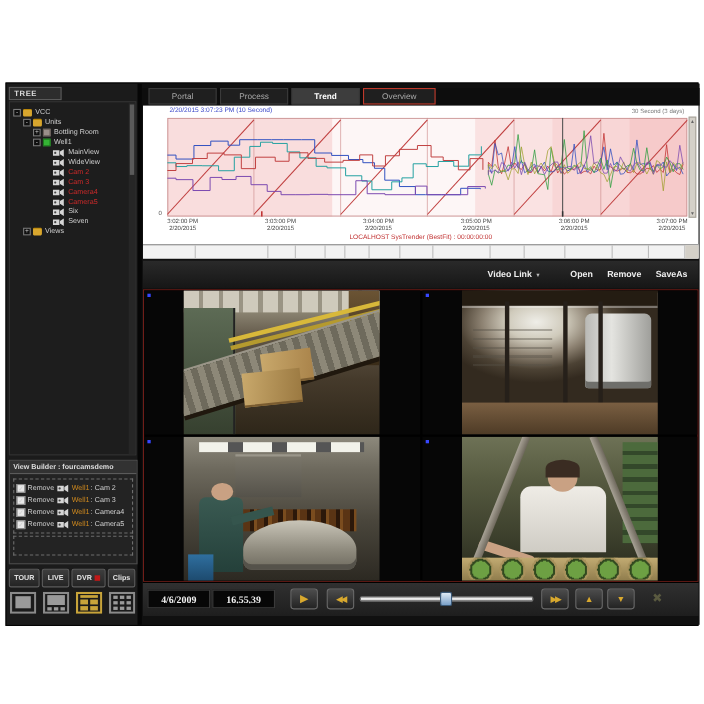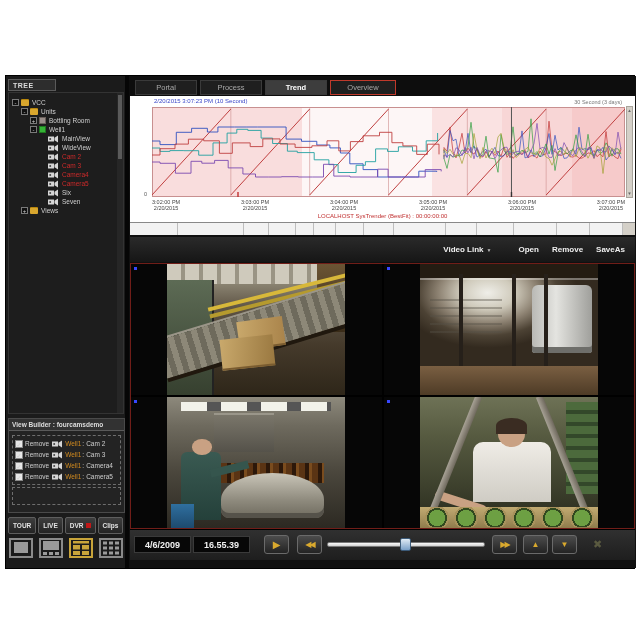--- a/index.html
+++ b/index.html
@@ -121,21 +121,21 @@
   .q4 .a-head{left:44%;bottom:62%;width:15%;height:20%;background:#c9a183;border-radius:50%;}
   .q4 .a-hair{left:43%;bottom:72%;width:17%;height:12%;background:#3a2c22;border-radius:50% 50% 0 0;}
   .q4 .a-armL{left:8%;bottom:16%;width:30%;height:7%;background:#c9a183;transform:rotate(18deg);border-radius:4px;}
   .q4 .a-beamL{left:18%;top:-4%;width:7px;height:95%;background:linear-gradient(90deg,#a8a296,#6e685c);transform:rotate(22deg);}
   .q4 .a-beamR{right:18%;top:-4%;width:7px;height:95%;background:linear-gradient(90deg,#a8a296,#6e685c);transform:rotate(-22deg);}
   .q4 .a-counter{left:0;bottom:0;width:100%;height:16%;background:linear-gradient(#c2ab72,#8f7c4c);}
   .q4 .a-cans{left:2%;bottom:1%;width:96%;height:15%;background:radial-gradient(circle at 14px 11px,#6da043 0 8px,#31491f 8px 10px,#a8925c 10px 12px,transparent 12px);background-size:29px 100%;background-repeat:repeat-x;}
 
   
   .pbar{position:absolute;left:1px;top:453px;width:505px;height:30px;background:linear-gradient(#303030,#1e1e1e);border-top:1px solid #000;}
-  .pcell{position:absolute;top:6px;height:17px;background:#070707;border:1px solid #3a3a3a;color:#f0f0f0;font-size:9px;font-weight:bold;line-height:16px;text-align:center;box-sizing:border-box;}
+  .pcell{position:absolute;top:6px;height:17px;background:#070707;border:1px solid #3a3a3a;color:#f0f0f0;font-size:9px;font-weight:bold;line-height:16px;text-align:center;box-sizing:border-box;font-family:Liberation Serif, serif;}
   .pdate{left:4px;width:57px;}
   .ptime{left:63px;width:57px;}
   .pbtn{position:absolute;top:5px;width:25px;height:19px;background:linear-gradient(#4c4c4c,#232323);border:1px solid #6a6a6a;border-radius:3px;color:#d9a92e;font-size:8px;text-align:center;line-height:18px;box-sizing:border-box;}
   .b-play{left:134px;font-size:10px;}
   .b-rew{left:167px;letter-spacing:-2px;}
   .b-ffwd{left:362px;letter-spacing:-2px;}
   .b-up{left:393px;}
   .b-down{left:422px;}
   .b-snap{left:455px;background:none;border:none;color:#5a5a40;font-size:11px;}
   .slider{position:absolute;left:197px;top:8px;width:158px;height:14px;}

